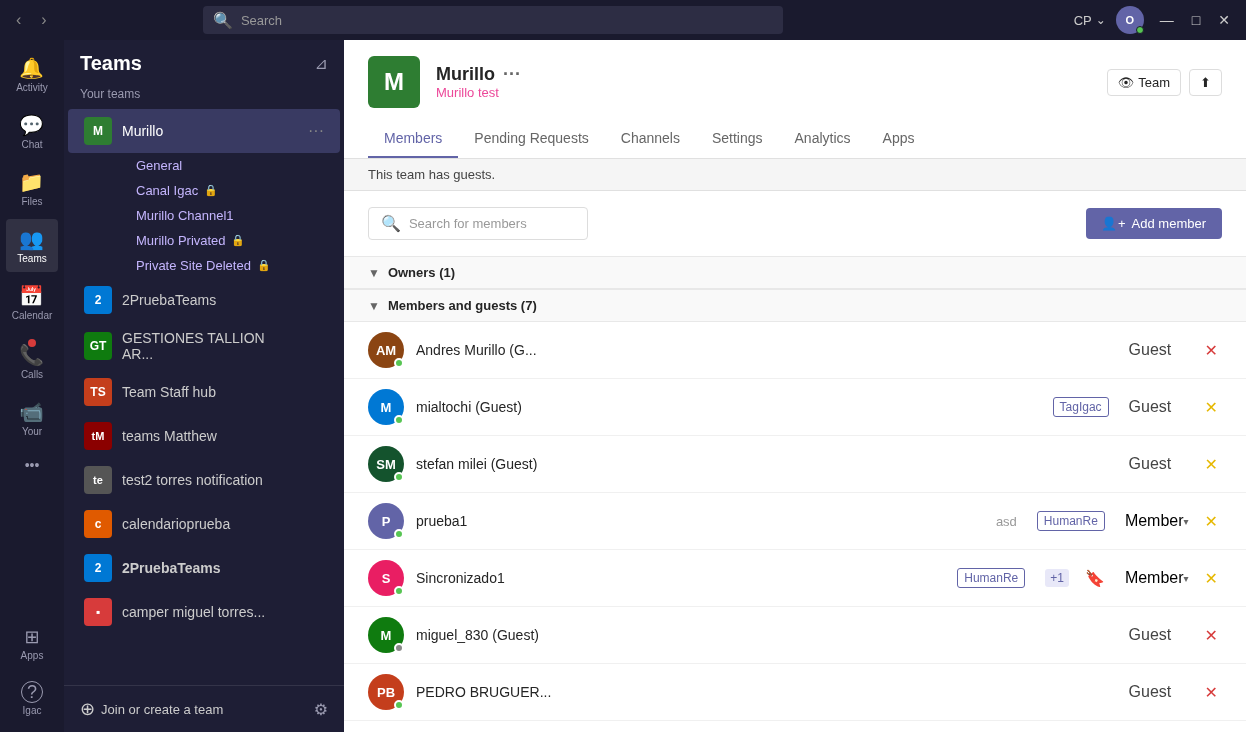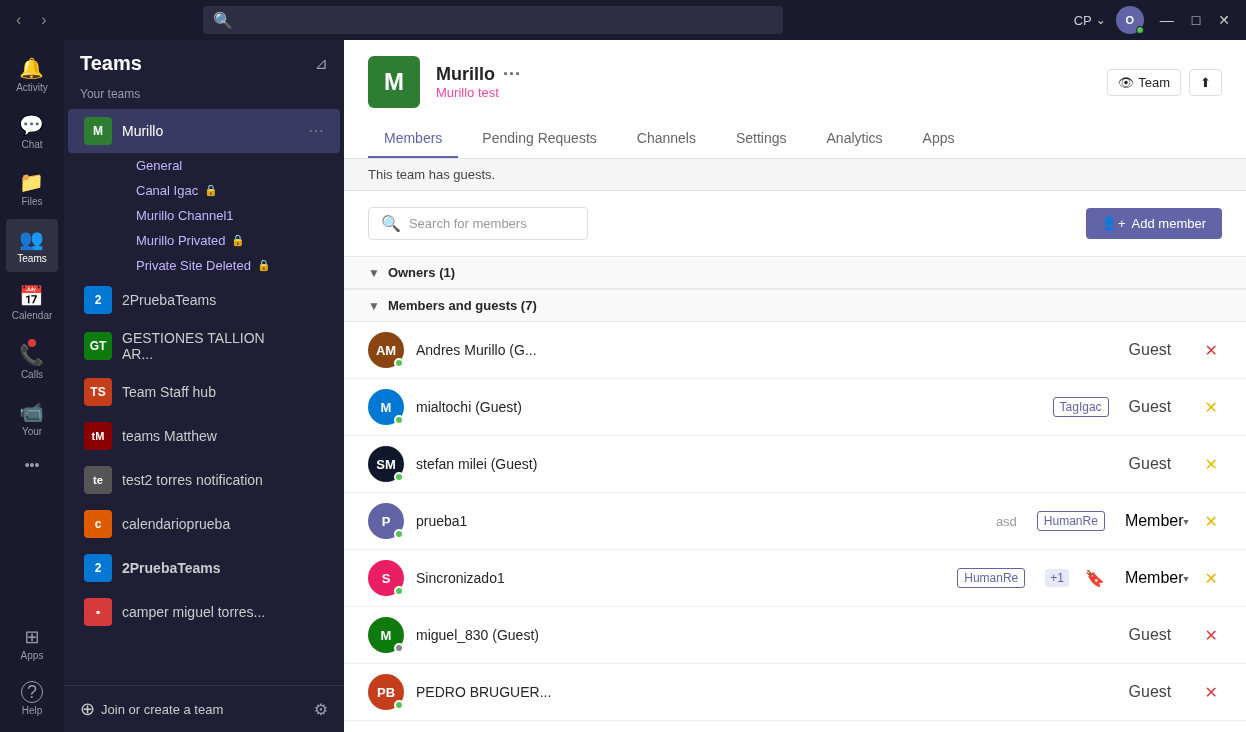--- a/index.html
+++ b/index.html
@@ -286,21 +286,21 @@
       padding: 5px 10px;
       border: 1px solid #ddd;
       border-radius: 4px;
       background: white;
       cursor: pointer;
       font-size: 13px;
       color: #252525;
     }
     .tab-bar {
       display: flex;
-      gap: 8px;
+      gap: 0;
     }
     .tab {
       padding: 10px 16px;
       font-size: 14px;
       color: #666;
       cursor: pointer;
       border-bottom: 2px solid transparent;
       white-space: nowrap;
     }
     .tab.active {
@@ -462,20 +462,21 @@
 </head>
 <body>
 
 <div class="title-bar">
   <div class="title-bar-left">
     <button class="nav-btn">‹</button>
     <button class="nav-btn">›</button>
   </div>
   <div class="search-bar">
     <span>🔍</span>
+    <input type="text" placeholder="Search" style="">
   </div>
   <div class="title-bar-right">
     <div class="user-pill">
       <span style="color:#ccc;font-size:13px;">CP</span>
       <span style="color:#ccc;font-size:12px;">⌄</span>
     </div>
     <div class="avatar-circle">
       <span style="font-size:11px;">O</span>
       <span class="avatar-online"></span>
     </div>
@@ -525,21 +526,21 @@
       <span class="icon" style="font-size:14px;">•••</span>
     </div>
     <div class="nav-spacer"></div>
     <div class="nav-bottom">
       <div class="nav-item">
         <span class="icon" style="font-size:18px;">⊞</span>
         <span class="label">Apps</span>
       </div>
       <div class="nav-item">
         <span class="icon" style="font-size:18px;border:1px solid #9a9ab0;border-radius:50%;width:22px;height:22px;display:flex;align-items:center;justify-content:center;">?</span>
-        <span class="label">Help</span>
+        <span class="label">Igac</span>
       </div>
     </div>
   </div>
 
   <div class="teams-panel">
     <div class="teams-header">
       <span class="teams-title">Teams</span>
       <span class="filter-icon">⊿</span>
     </div>
     <div class="your-teams-label">Your teams</div>
@@ -720,21 +721,21 @@
           M
           <span class="member-status status-online"></span>
         </div>
         <span class="member-name">mialtochi (Guest)</span>
         <span class="member-tag">TagIgac</span>
         <span class="member-role">Guest</span>
         <button class="remove-btn-yellow">✕</button>
       </div>
 
       <div class="member-row">
-        <div class="member-avatar" style="background:#0f172a;">
+        <div class="member-avatar" style="background:#14532d;">
           SM
           <span class="member-status status-online"></span>
         </div>
         <span class="member-name">stefan milei (Guest)</span>
         <span class="member-role">Guest</span>
         <button class="remove-btn-yellow">✕</button>
       </div>
 
       <div class="member-row">
         <div class="member-avatar" style="background:#6264a7;">

